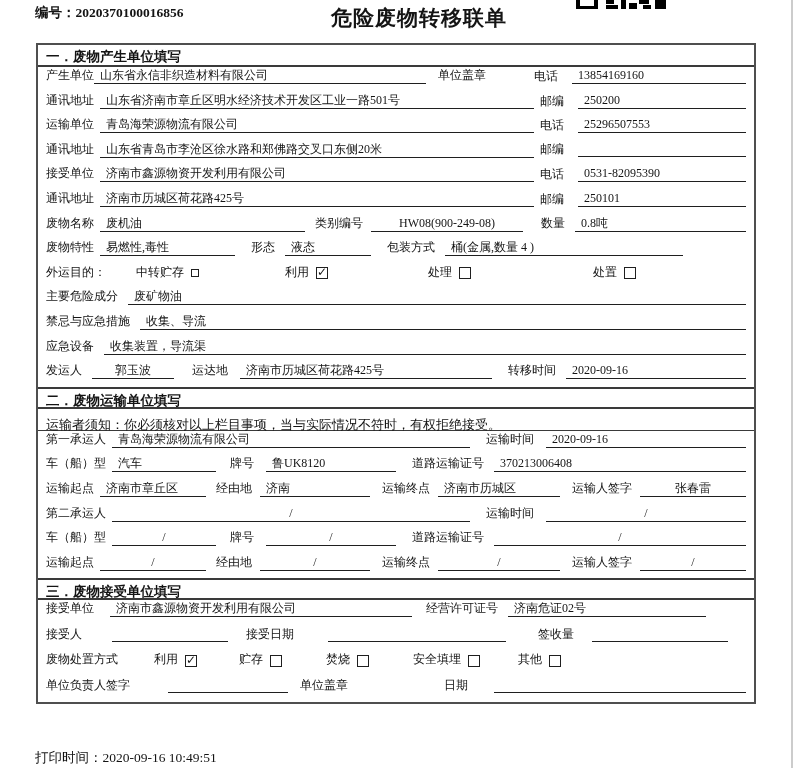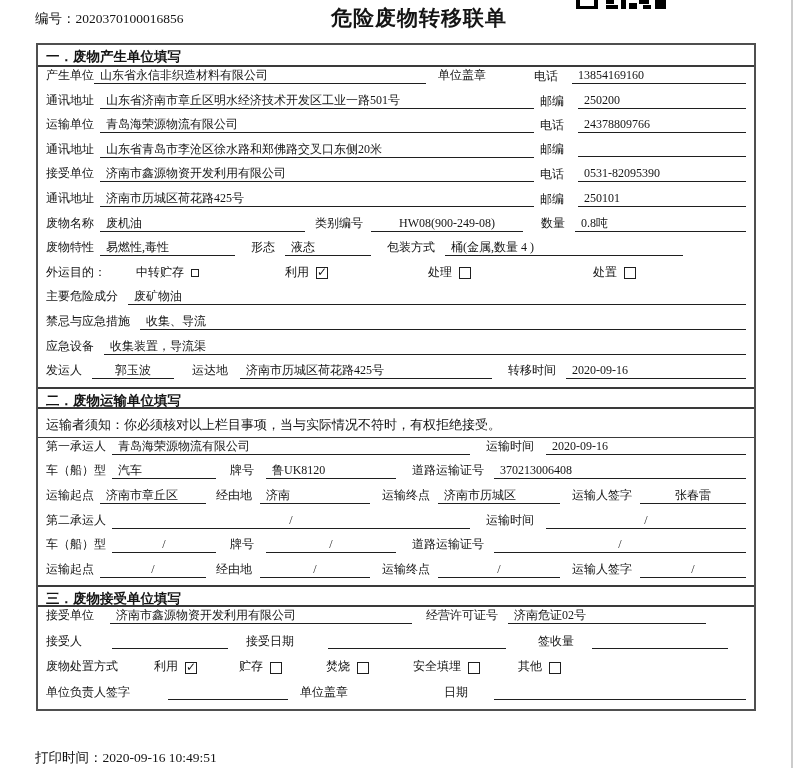--- a/index.html
+++ b/index.html
@@ -1,30 +1,30 @@
 <!DOCTYPE html>
 <html><head>
 <meta charset="utf-8">
 <style>
   * { box-sizing: border-box; }
   html,body { margin:0; padding:0; background:#fff; }
   body { font-family:"Liberation Serif","DejaVu Serif",serif; color:#141414; }
   .page { position:relative; width:796px; height:768px; background:#ffffff; overflow:hidden; }
 
-  .serial { position:absolute; left:35px; top:10px; font-size:13.5px; white-space:nowrap; }
+  .serial { position:absolute; left:35px; top:4px; font-size:13.5px; white-space:nowrap;font-weight:bold; }
   .doc-title { position:absolute; left:331px; top:4px; font-size:21px; font-weight:bold; letter-spacing:1px; white-space:nowrap; }
   .qr-frag { position:absolute; left:576px; top:0; width:90px; height:9px; }
   .right-edge { position:absolute; right:3px; top:0; width:2px; height:768px; background:#cccccc; }
 
   .formbox { position:absolute; left:36px; top:43px; width:720px; border:2px solid #4f4f4f; background:#fff; }
 
   .sec-head { font-weight:bold; font-size:13.5px; padding:3px 8px 2px; border-bottom:2px solid #3a3a3a; height:22px; }
   .sec-head.mid { border-top:2px solid #3a3a3a;font-family:Liberation Serif, serif; }
 
-  .notice { font-size:13px; padding:7px 8px 5px; border-bottom:1.5px solid #3a3a3a; height:29px; }
+  .notice { font-size:13px; padding:7px 8px 5px; border-bottom:1.5px solid #3a3a3a; height:22px; }
 
   .row { display:flex; align-items:flex-start; height:24.6px; padding:0 8px 4px 8px; font-size:12px; }
   .row.h25 { height:25.5px; }
   .lb { white-space:nowrap; line-height:16px; flex:none; }
   .v  { border-bottom:1px solid #1f1f1f; line-height:16px; white-space:nowrap; overflow:hidden;
         padding:0 2px 0 6px; flex:none; min-height:16px; }
   .v.c { text-align:center; padding:0 2px; }
   .f1 { flex:1 1 auto; }
   .rgt { margin-left:auto; width:212px; display:flex; align-items:flex-end; flex:none; }
   .rgt .lb { margin-right:14px; }
@@ -85,21 +85,21 @@
         <span class="lb">邮编</span>
         <span class="v f1">250200</span>
       </span>
     </div>
 
     <div class="row">
       <span class="lb">运输单位</span>
       <span class="v f1" style="margin-left:6px;margin-right:6px">青岛海荣源物流有限公司</span>
       <span class="rgt" style="width:206px">
         <span class="lb">电话</span>
-        <span class="v f1">24378809766</span>
+        <span class="v f1">25296507553</span>
       </span>
     </div>
 
     <div class="row">
       <span class="lb">通讯地址</span>
       <span class="v f1" style="margin-left:6px;margin-right:6px">山东省青岛市李沧区徐水路和郑佛路交叉口东侧20米</span>
       <span class="rgt" style="width:206px">
         <span class="lb">邮编</span>
         <span class="v f1"></span>
       </span>

